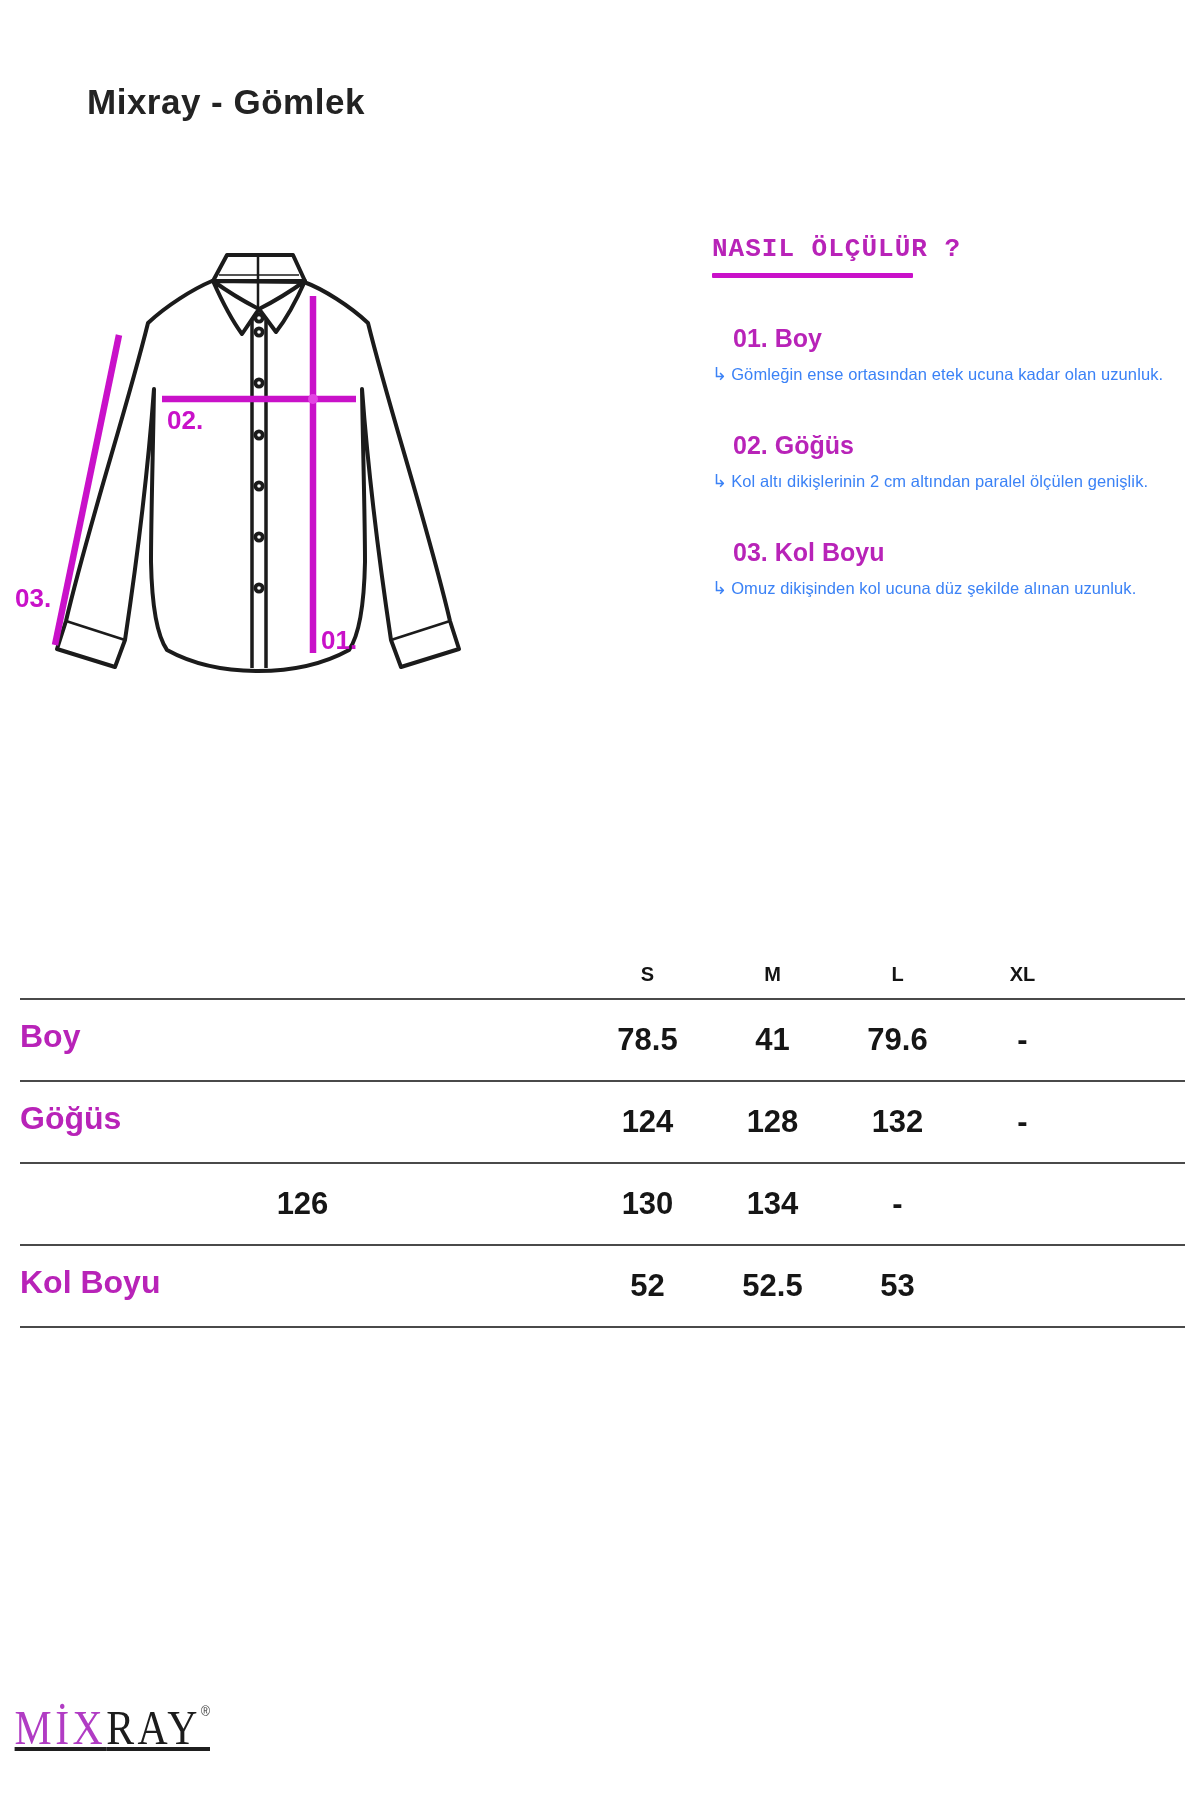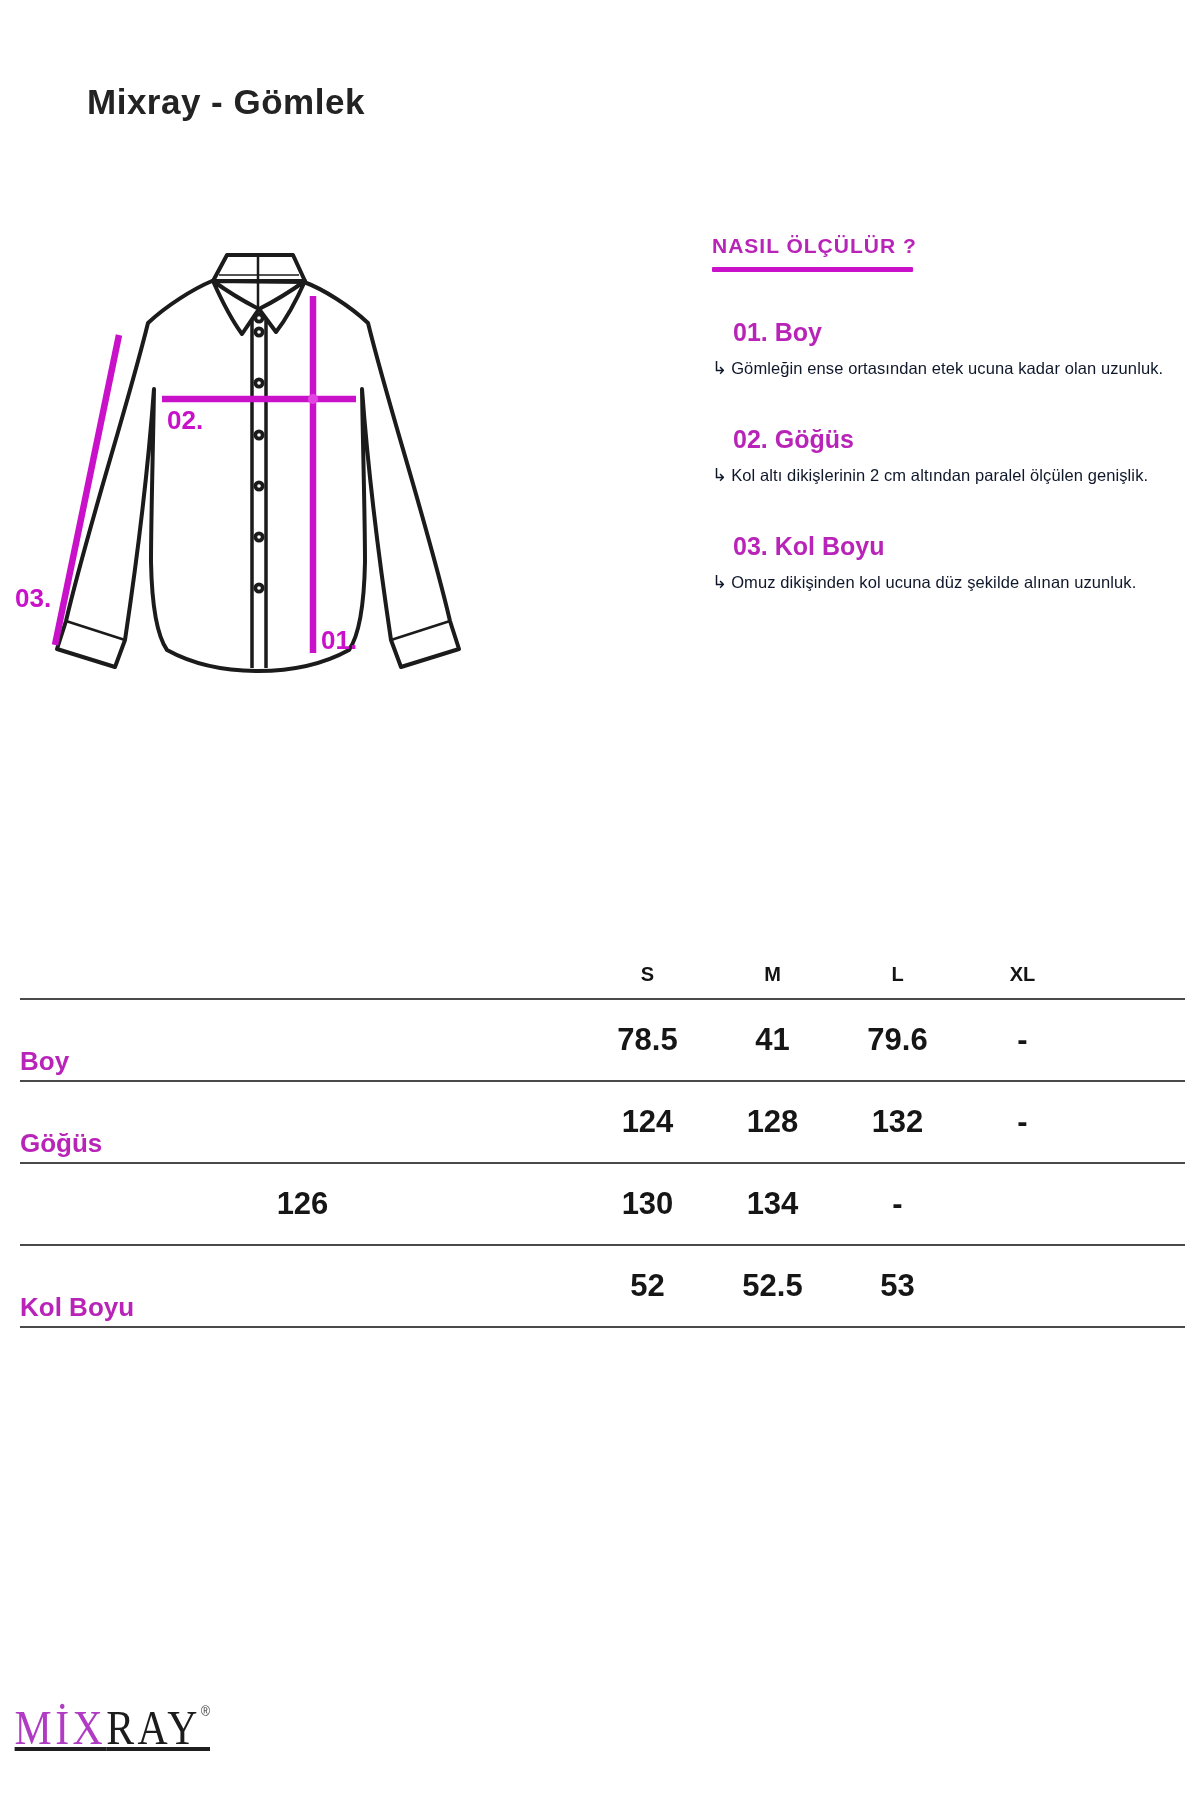--- a/index.html
+++ b/index.html
@@ -16,38 +16,38 @@
 
   
   .page-title{position:absolute;left:87px;top:82px;font-size:35px;font-weight:700;
     color:#232323;letter-spacing:0.5px;}
 
   
   .diagram{position:absolute;left:0;top:175px;width:480px;height:505px;}
 
   
   .howto{position:absolute;left:712px;top:234px;width:478px;}
-  .howto-title{font-size:21px;font-weight:700;letter-spacing:1px;color:var(--magenta);}
+  .howto-title{font-size:26px;font-weight:700;letter-spacing:1px;color:var(--magenta);font-family:Liberation Mono, monospace;}
   .howto-bar{width:201px;height:5px;background:var(--magenta_line);margin-top:9px;border-radius:1px;}
   .howto-items{margin-top:46px;}
   .m-item{margin-bottom:29px;margin-top:45px;}
   .m-head{font-size:25px;font-weight:700;color:var(--magenta);padding-left:21px;line-height:1.15;}
-  .m-desc{margin-top:10px;font-size:16.5px;font-weight:400;color:#0f172a;
+  .m-desc{margin-top:10px;font-size:16.5px;font-weight:400;color:#3b82f6;
     letter-spacing:0.1px;white-space:nowrap;line-height:1.3;}
   .m-desc .arr{font-size:18px;margin-right:4px;}
 
   
   .size-table{position:absolute;left:20px;top:930px;width:1165px;}
   .t-grid{display:grid;grid-template-columns:565px 125px 125px 125px 125px;}
   .t-header{height:70px;border-bottom:2px solid var(--table_line);}
   .t-header .hcell{display:flex;align-items:flex-end;justify-content:center;
     padding-bottom:12px;font-size:20px;font-weight:600;color:#141414;}
   .t-row{height:82px;border-bottom:2px solid var(--table_line);}
-  .t-label{display:flex;align-items:flex-end;padding-bottom:3px;
-    font-size:26px;font-weight:700;color:var(--magenta);}
+  .t-label{display:flex;align-items:flex-end;padding-bottom:25px;
+    font-size:32px;font-weight:700;color:var(--magenta);}
   .t-val{display:flex;align-items:center;justify-content:center;
     font-size:31px;font-weight:700;color:#161616;}
 
   
   .logo{position:absolute;top:1700px;left:0;right:0;display:flex;justify-content:flex-start;text-decoration:underline;}
   .logo-inner{display:inline-block;transform:scaleX(0.87);transform-origin:center;
     font-family:"Liberation Serif", serif;font-size:48px;letter-spacing:4px;white-space:nowrap;}
   .logo-mix{color:var(--logo_purple);}
   .logo-ray{color:#1c1c1c;}
   .logo-reg{font-size:14px;color:#3a3a3a;vertical-align:28px;letter-spacing:0;

